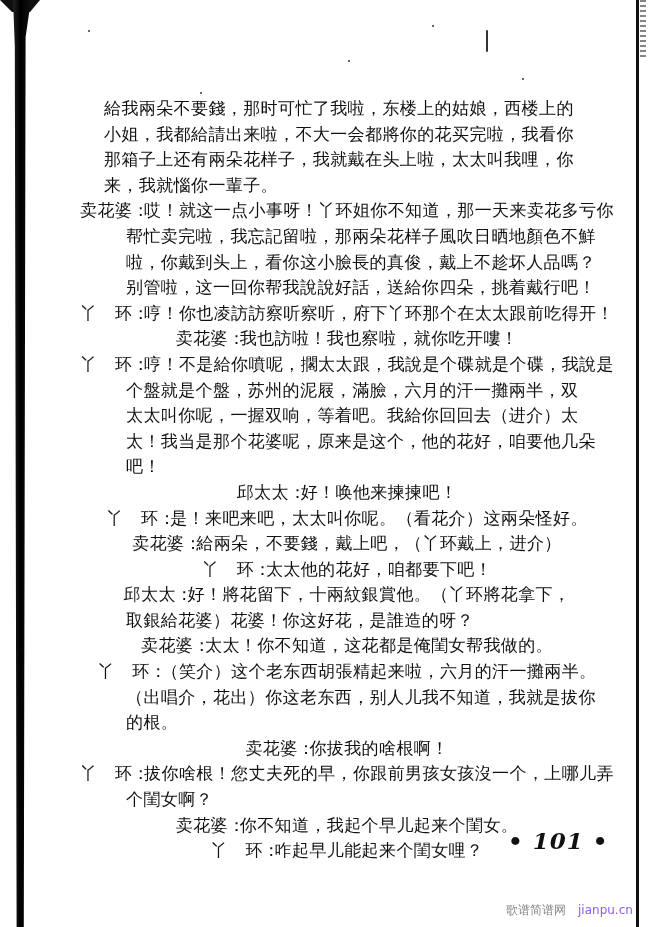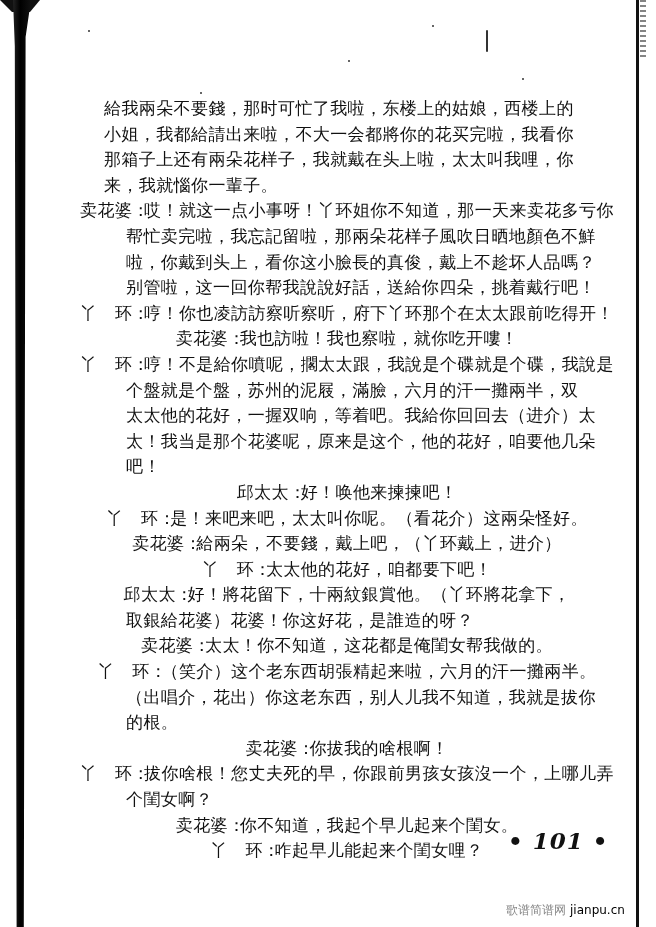--- a/index.html
+++ b/index.html
@@ -42,21 +42,21 @@
 
   .page-number {
     position: absolute; left: 508px; top: 827px;
     font-family: "DejaVu Serif", serif; font-style: italic; font-weight: bold;
     font-size: 23px; letter-spacing: 1px;
   }
   .watermark {
     position: absolute; left: 506px; top: 902px; font-size: 12px;
     font-family: "DejaVu Sans", sans-serif; color: #888;
   }
-  .watermark .wm-url { color: #000000; margin-left: 4px; }
+  .watermark .wm-url { color: #8b5cf6; margin-left: 12px; }
 </style>
 </head>
 <body>
 
 <div class="binding-top"></div>
 <div class="binding-left"></div>
 <div class="page-edge-right"></div>
 <div class="page-edge-right-noise"></div>
 
 <div class="speck" style="left:88px;top:30px"></div>
@@ -95,21 +95,21 @@
           <span class="speaker">卖花婆：</span>
           <span class="speaker-text">我也訪啦！我也察啦，就你吃开嘍！</span>
         </div>
       </div>
       <div>
         <div class="speaker-row line">
           <span class="speaker">丫　环：</span>
           <span class="speaker-text">哼！不是給你噴呢，擱太太跟，我說是个碟就是个碟，我說是</span>
         </div>
         <div class="cont">个盤就是个盤，苏州的泥屐，滿臉，六月的汗一攤兩半，双</div>
-        <div class="cont">太太他的花好，一握双响，等着吧。我給你回回去（进介）太</div>
+        <div class="cont">太太叫你呢，一握双响，等着吧。我給你回回去（进介）太</div>
         <div class="cont">太！我当是那个花婆呢，原来是这个，他的花好，咱要他几朵</div>
         <div class="cont">吧！</div>
       </div>
       <div>
         <div class="speaker-row line">
           <span class="speaker">邱太太：</span>
           <span class="speaker-text">好！唤他来揀揀吧！</span>
         </div>
       </div>
       <div>

